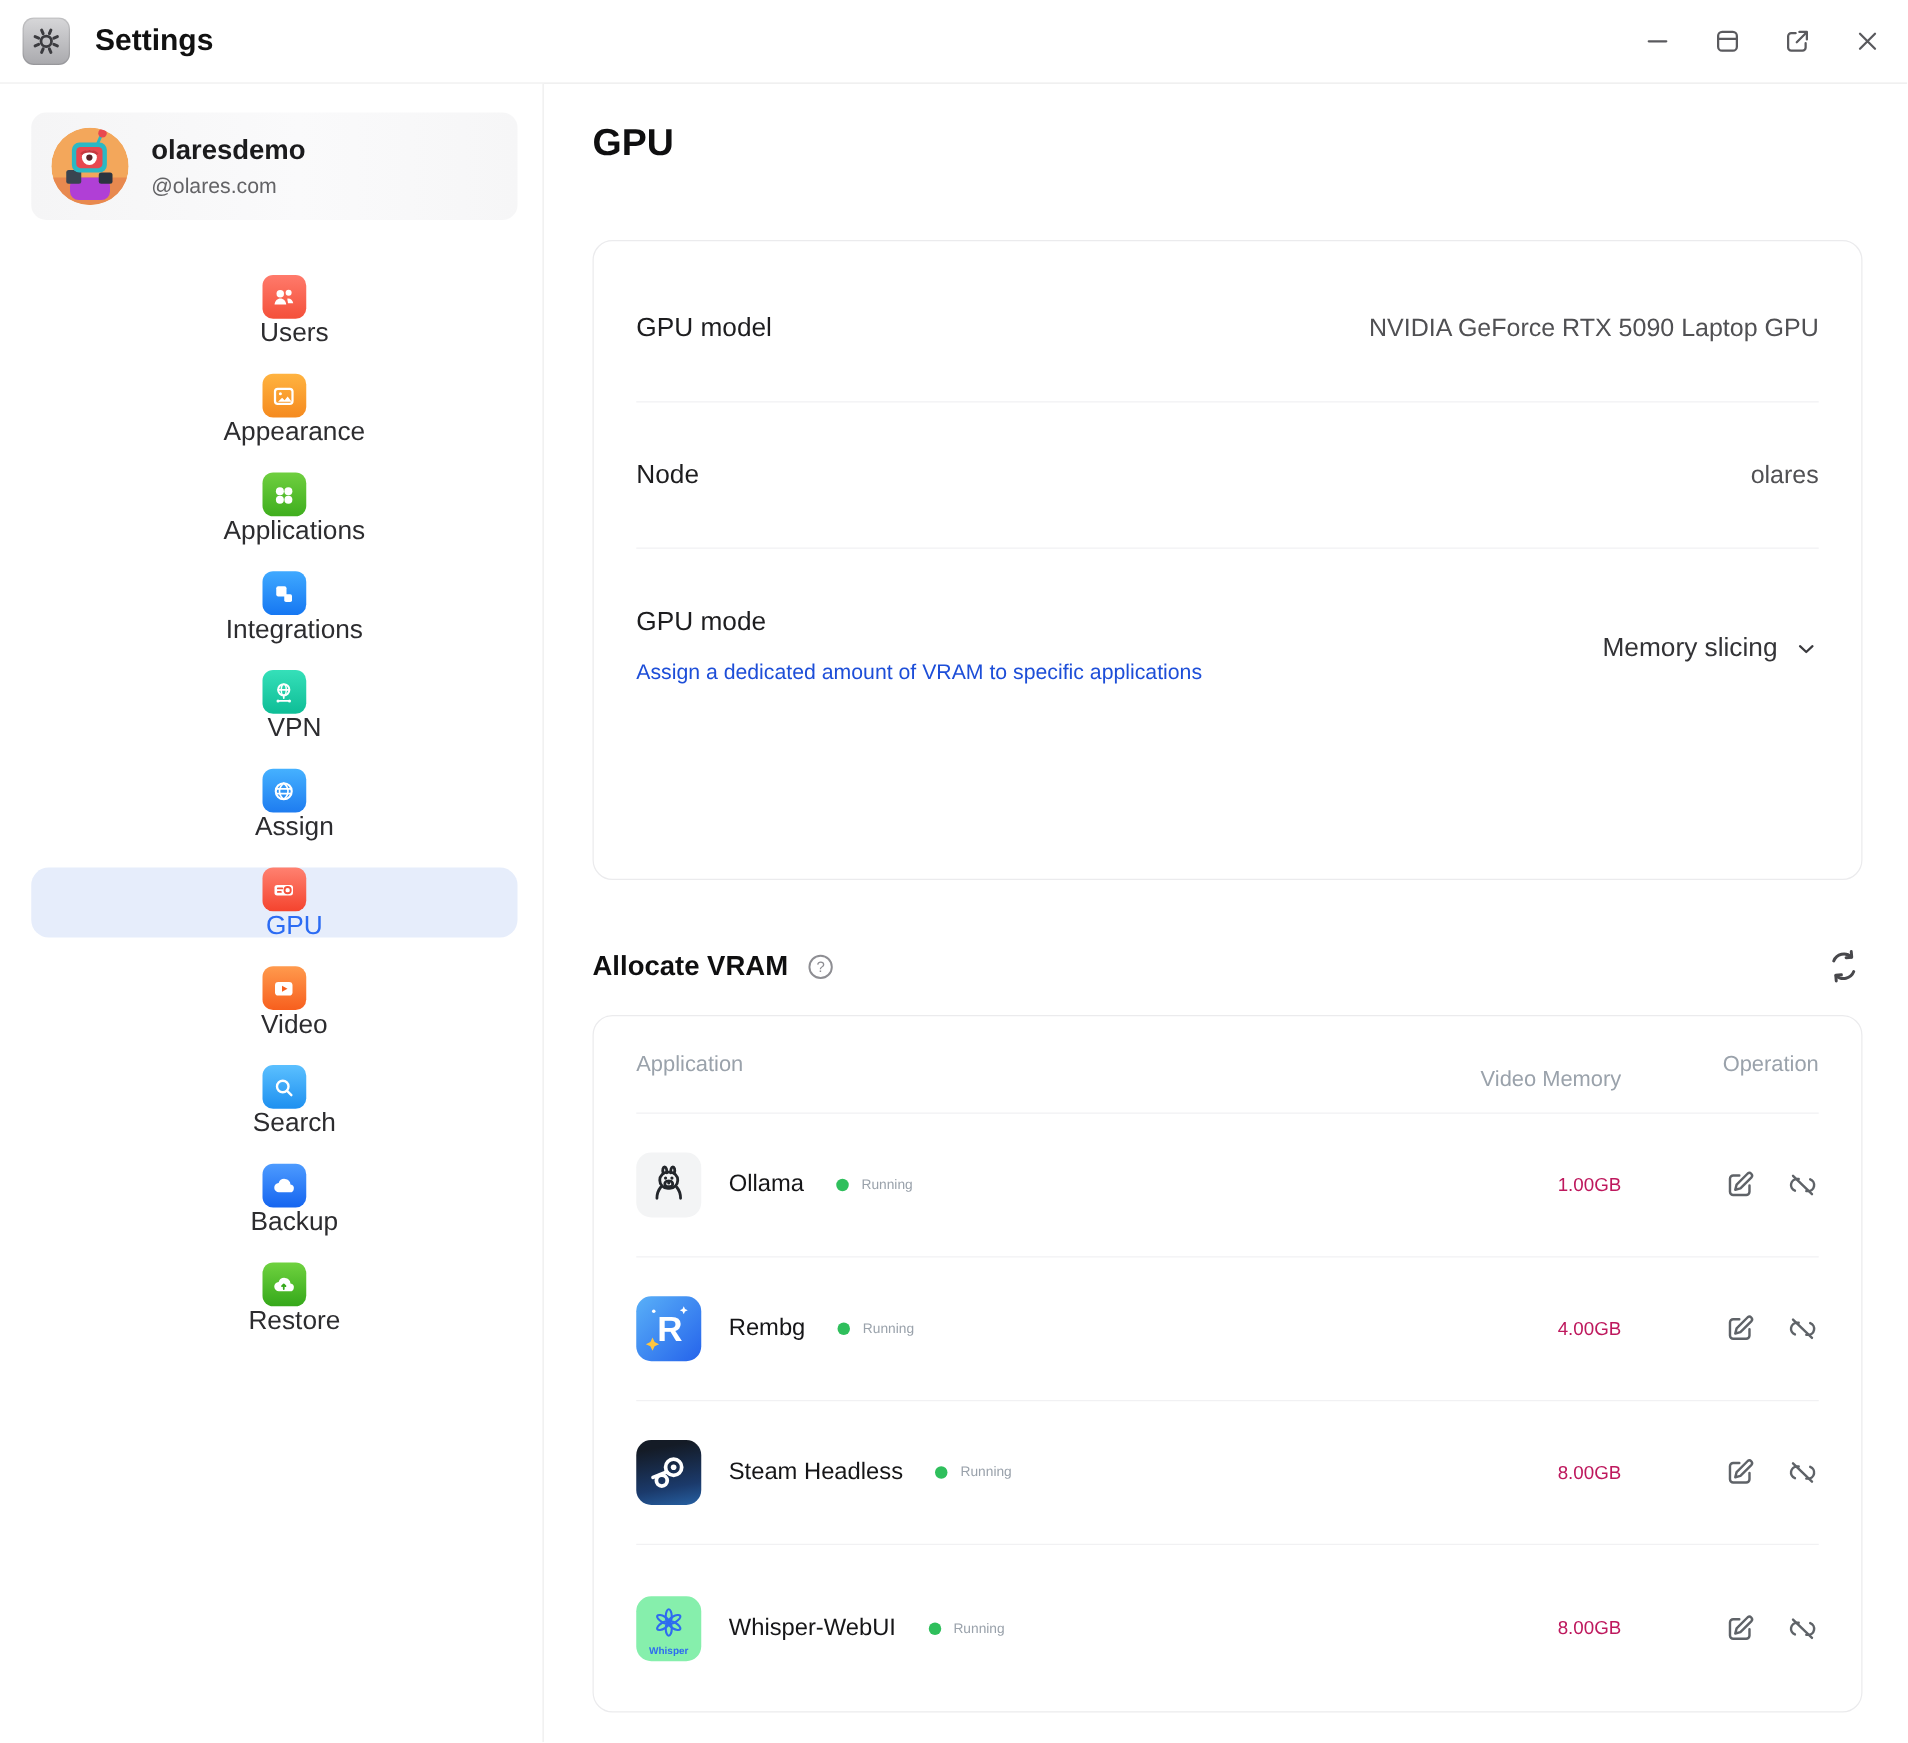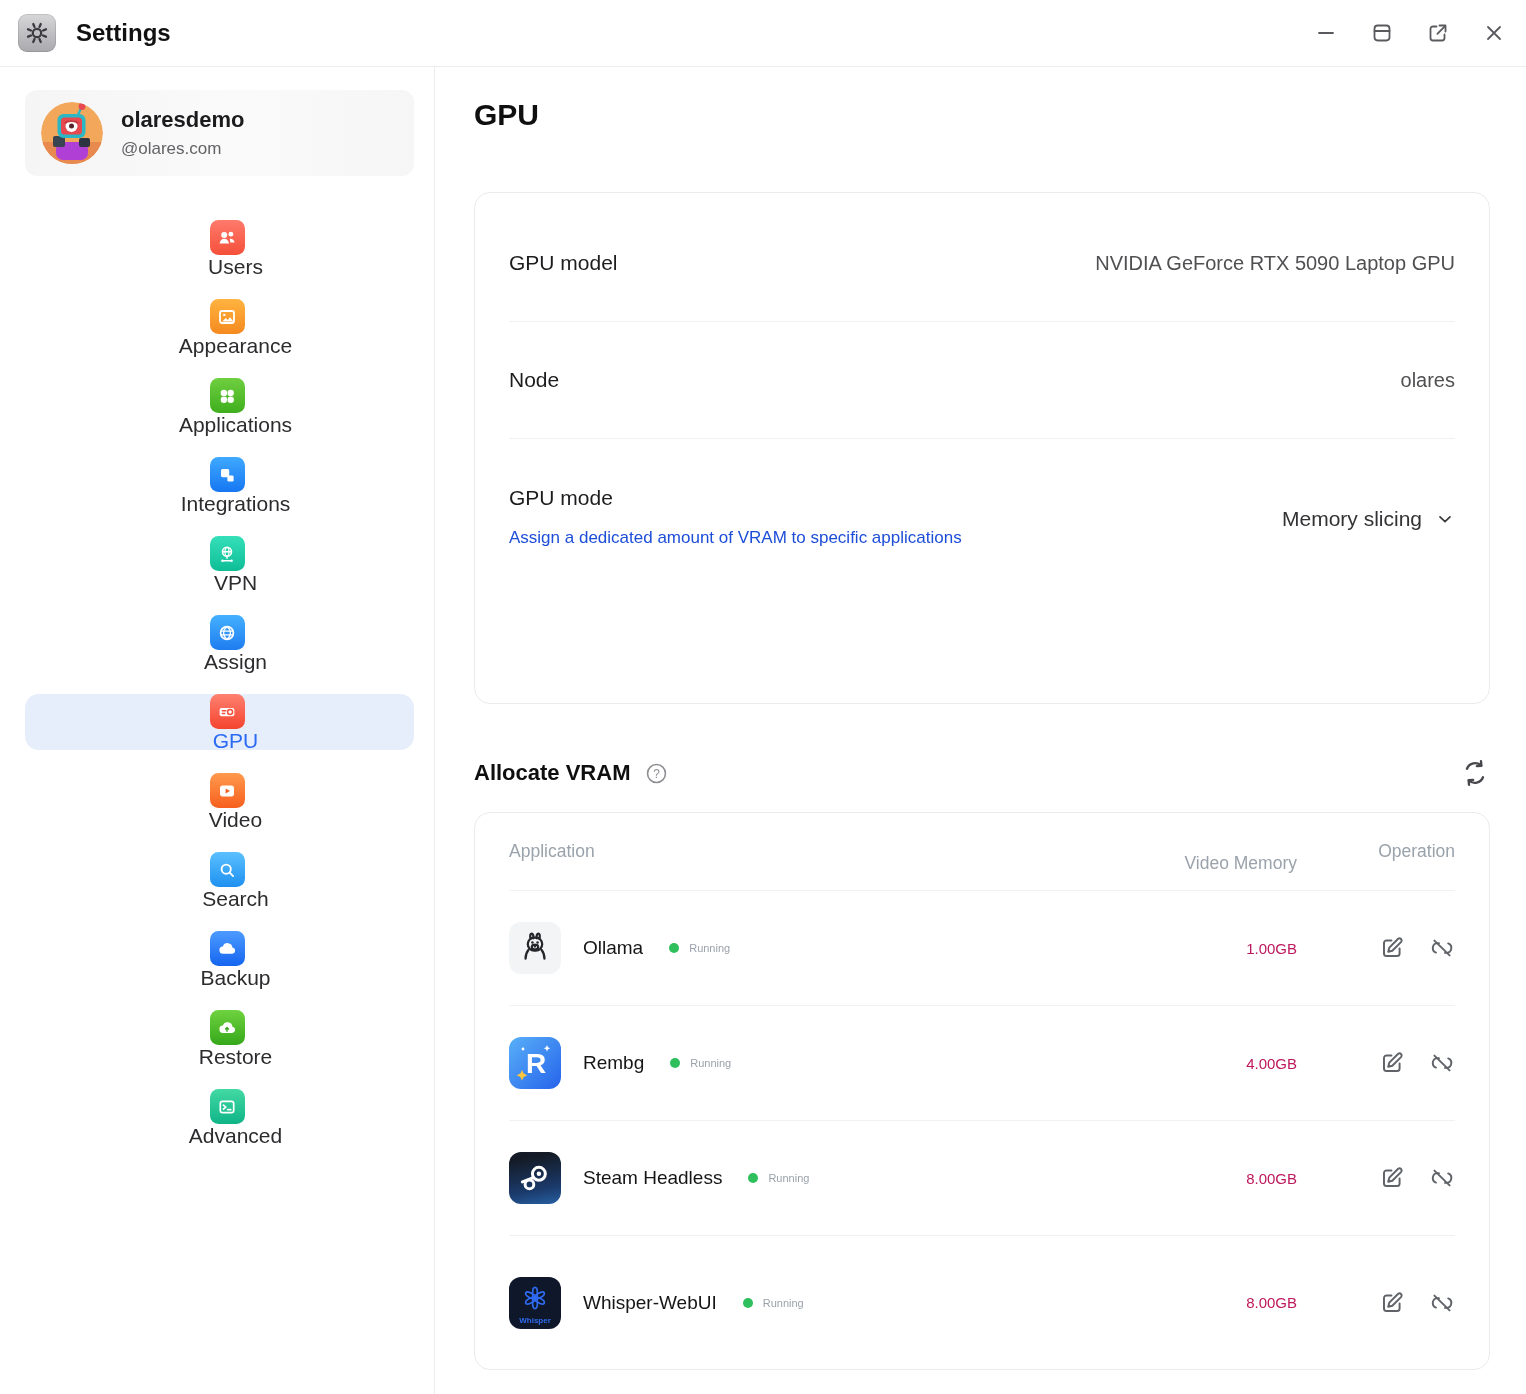--- a/index.html
+++ b/index.html
@@ -253,30 +253,20 @@
    </div>
         <div class="menu-item">
      <span class="menu-icon" style="background:linear-gradient(180deg,#6FD23F,#35A81A)">
        <svg width="20" height="20" viewBox="0 0 20 20">
               <path d="M6.3 15a3.7 3.7 0 0 1-.4-7.4 4.9 4.9 0 0 1 9.5 1.1 3.1 3.1 0 0 1-1 6.3z" fill="#fff"></path>
               <path d="M10 13.2V9.6M8.6 10.9L10 9.5l1.4 1.4" fill="none" stroke="#35A81A" stroke-width="1.4" stroke-linecap="round" stroke-linejoin="round"></path>
             </svg>
      </span>
      <span class="menu-label">Restore</span>
    </div>
-        <div class="menu-item">
-     <span class="menu-icon" style="background:linear-gradient(180deg,#43D9A3,#0FB487)">
-       <svg width="20" height="20" viewBox="0 0 20 20">
-              <rect x="3.3" y="4.3" width="13.4" height="11.4" rx="2.2" fill="none" stroke="#fff" stroke-linecap="round" stroke-linejoin="round" stroke-width="1.7"></rect>
-              <path d="M6.4 8.1l2.4 2-2.4 2" fill="none" stroke="#fff" stroke-linecap="round" stroke-linejoin="round" stroke-width="1.7"></path>
-              <path d="M10.6 12.6h3.2" fill="none" stroke="#fff" stroke-linecap="round" stroke-linejoin="round" stroke-width="1.7"></path>
-            </svg>
-     </span>
-     <span class="menu-label">Advanced</span>
-   </div>
       </div>
   </div>
 
   <div class="main">
     <div class="page-title">GPU</div>
 
     <div class="card card-info" id="info-card">
         <div class="info-row">
           <div class="info-label">GPU model</div>
           <div class="info-value">NVIDIA GeForce RTX 5090 Laptop GPU</div>
@@ -421,21 +411,21 @@
               <svg width="26" height="26" viewBox="0 0 24 24" fill="none" stroke="#5f6368" stroke-width="1.8" stroke-linecap="round" stroke-linejoin="round">
                 <path d="M9.2 7.5H8a4.5 4.5 0 0 0-1.6 8.7"></path>
                 <path d="M14.8 16.5H16a4.5 4.5 0 0 0 1.7-8.7"></path>
                 <path d="M5 5.2l14 13.6"></path>
               </svg>
             </span>
      </div>
         </div>
         <div class="t-row">
           <div class="col-app">
-       <span class="app-ic" style="background:#0f172a">
+       <span class="app-ic" style="background:#86efac">
               <svg width="52" height="34" viewBox="0 0 52 34">
                 <g transform="translate(26 17)">
                   <ellipse transform="rotate(0)" cx="0" cy="-5" rx="2.4" ry="5.6" fill="none" stroke="#2E6BF0" stroke-width="1.7"></ellipse>
                   <ellipse transform="rotate(60)" cx="0" cy="-5" rx="2.4" ry="5.6" fill="none" stroke="#2E6BF0" stroke-width="1.7"></ellipse>
                   <ellipse transform="rotate(120)" cx="0" cy="-5" rx="2.4" ry="5.6" fill="none" stroke="#2E6BF0" stroke-width="1.7"></ellipse>
                   <ellipse transform="rotate(180)" cx="0" cy="-5" rx="2.4" ry="5.6" fill="none" stroke="#2E6BF0" stroke-width="1.7"></ellipse>
                   <ellipse transform="rotate(240)" cx="0" cy="-5" rx="2.4" ry="5.6" fill="none" stroke="#2E6BF0" stroke-width="1.7"></ellipse>
                   <ellipse transform="rotate(300)" cx="0" cy="-5" rx="2.4" ry="5.6" fill="none" stroke="#2E6BF0" stroke-width="1.7"></ellipse>
                 </g>
               </svg>

